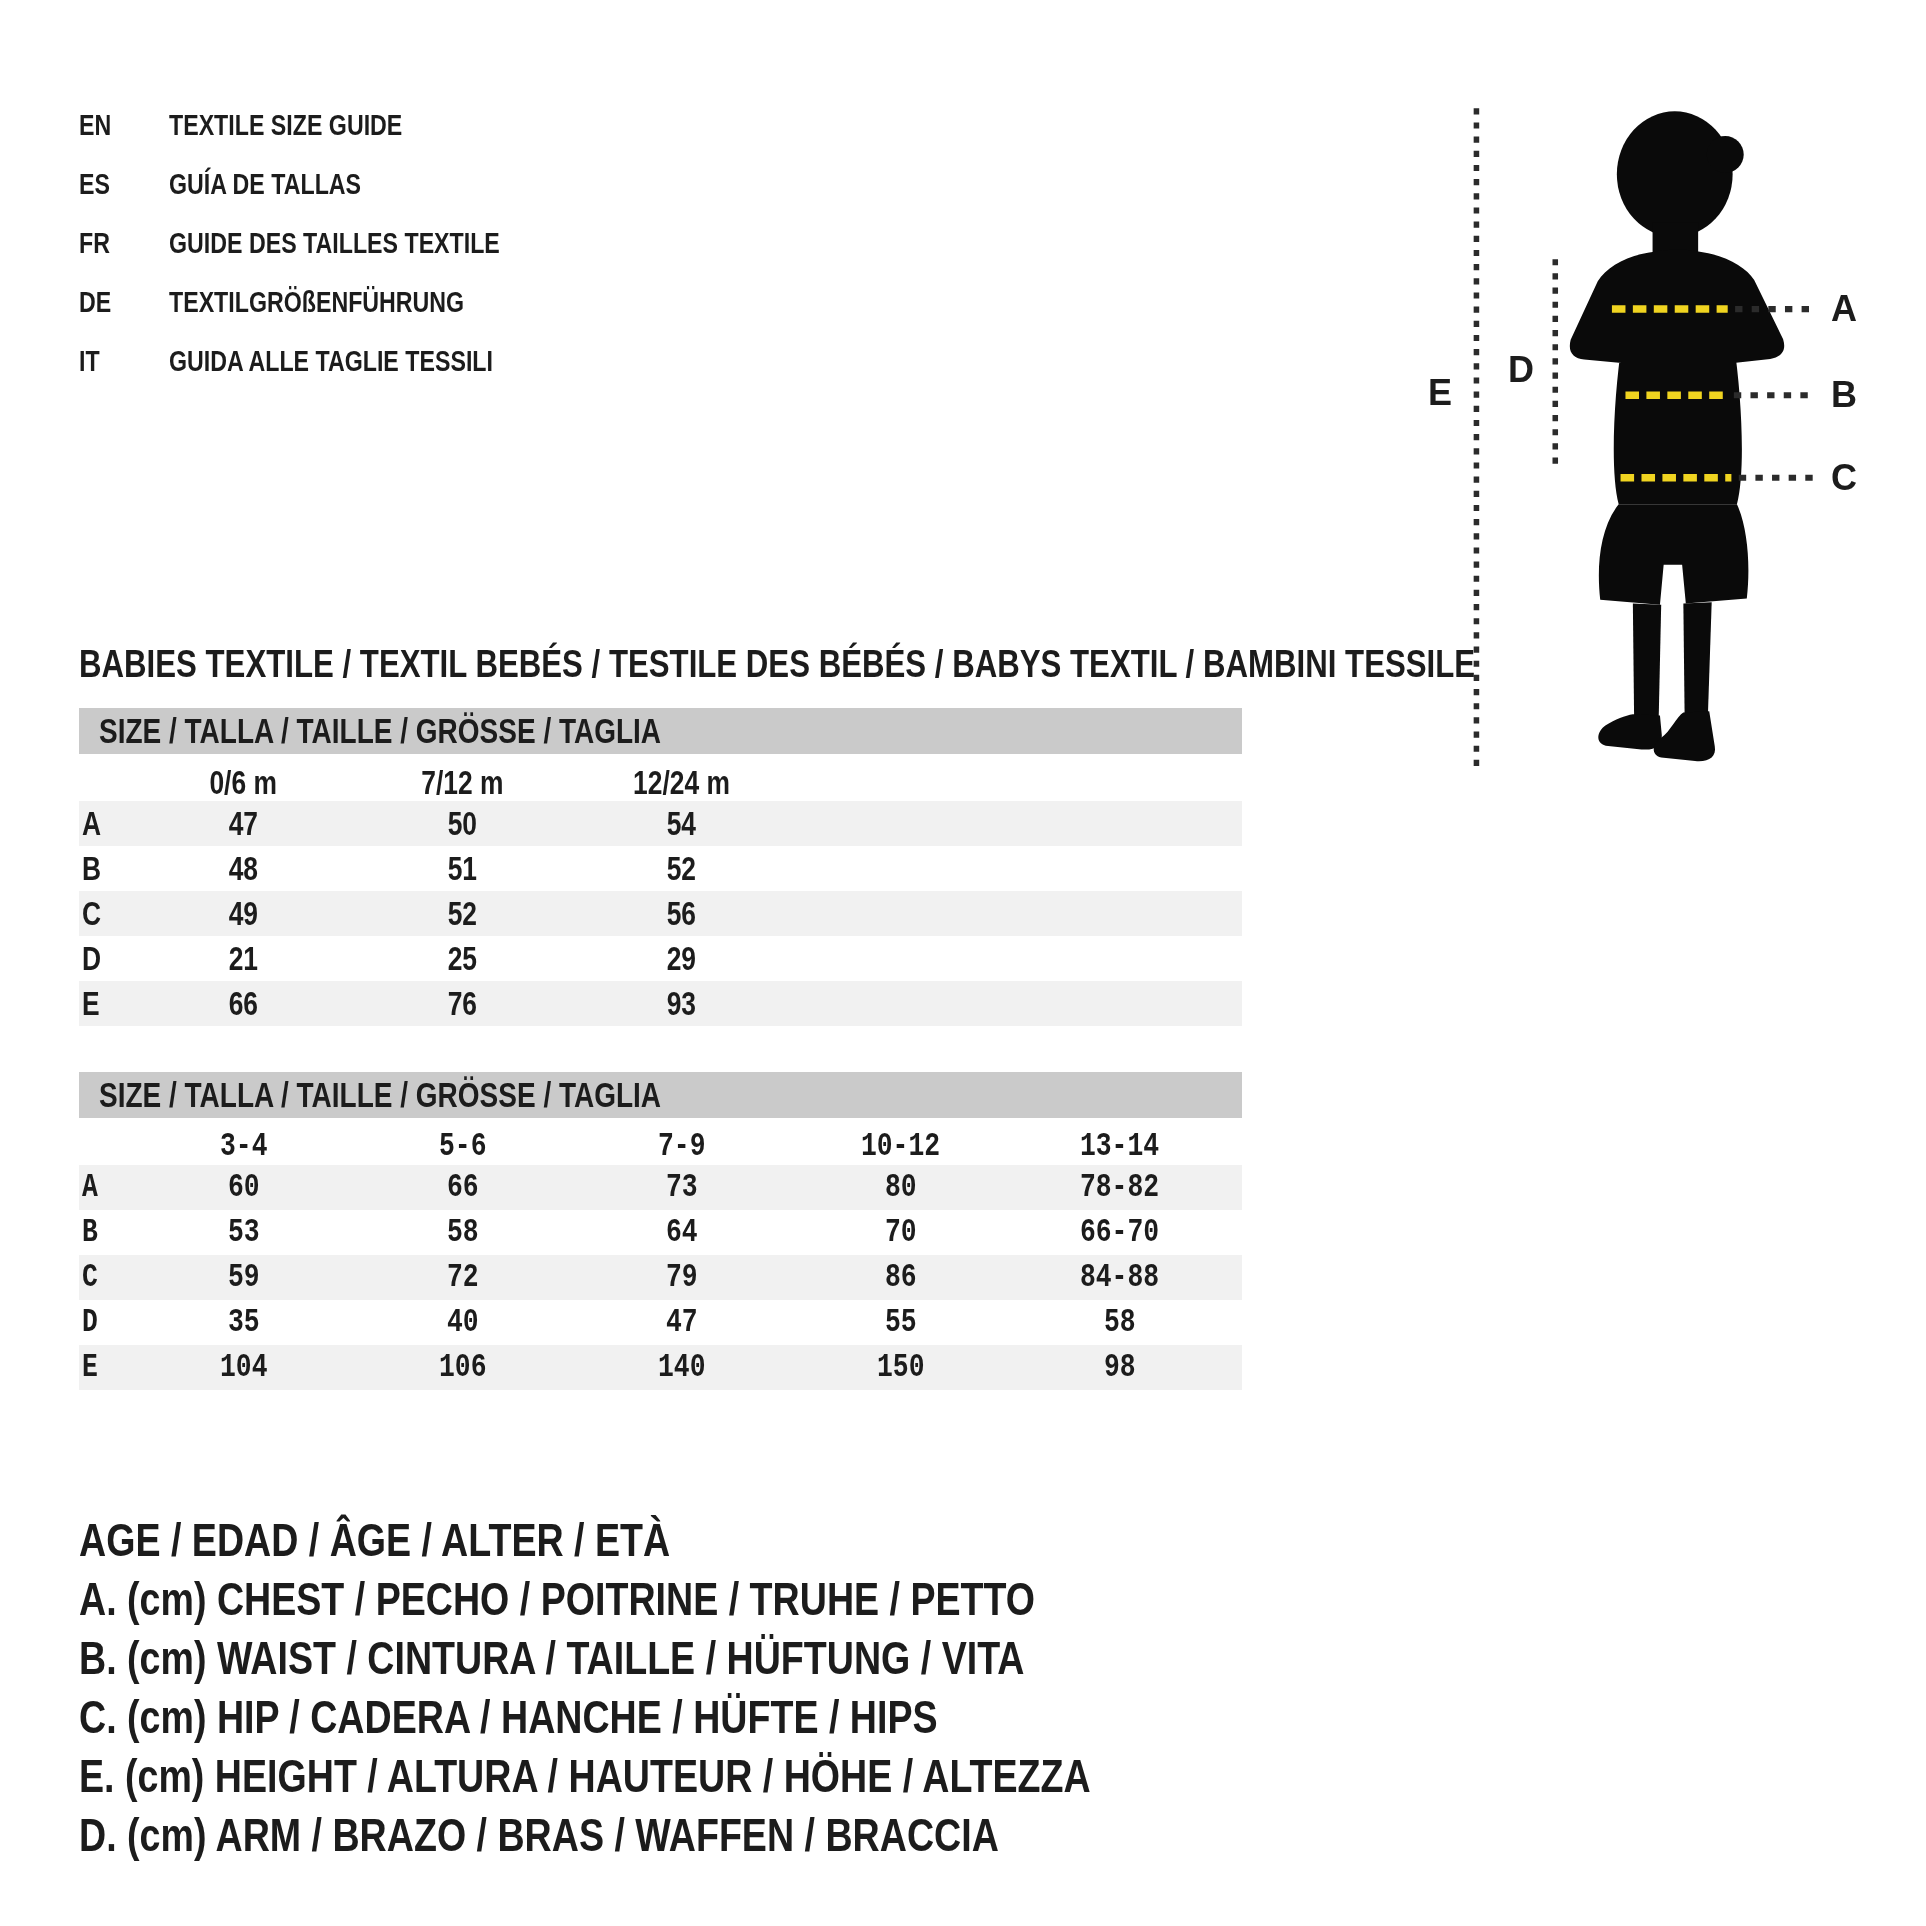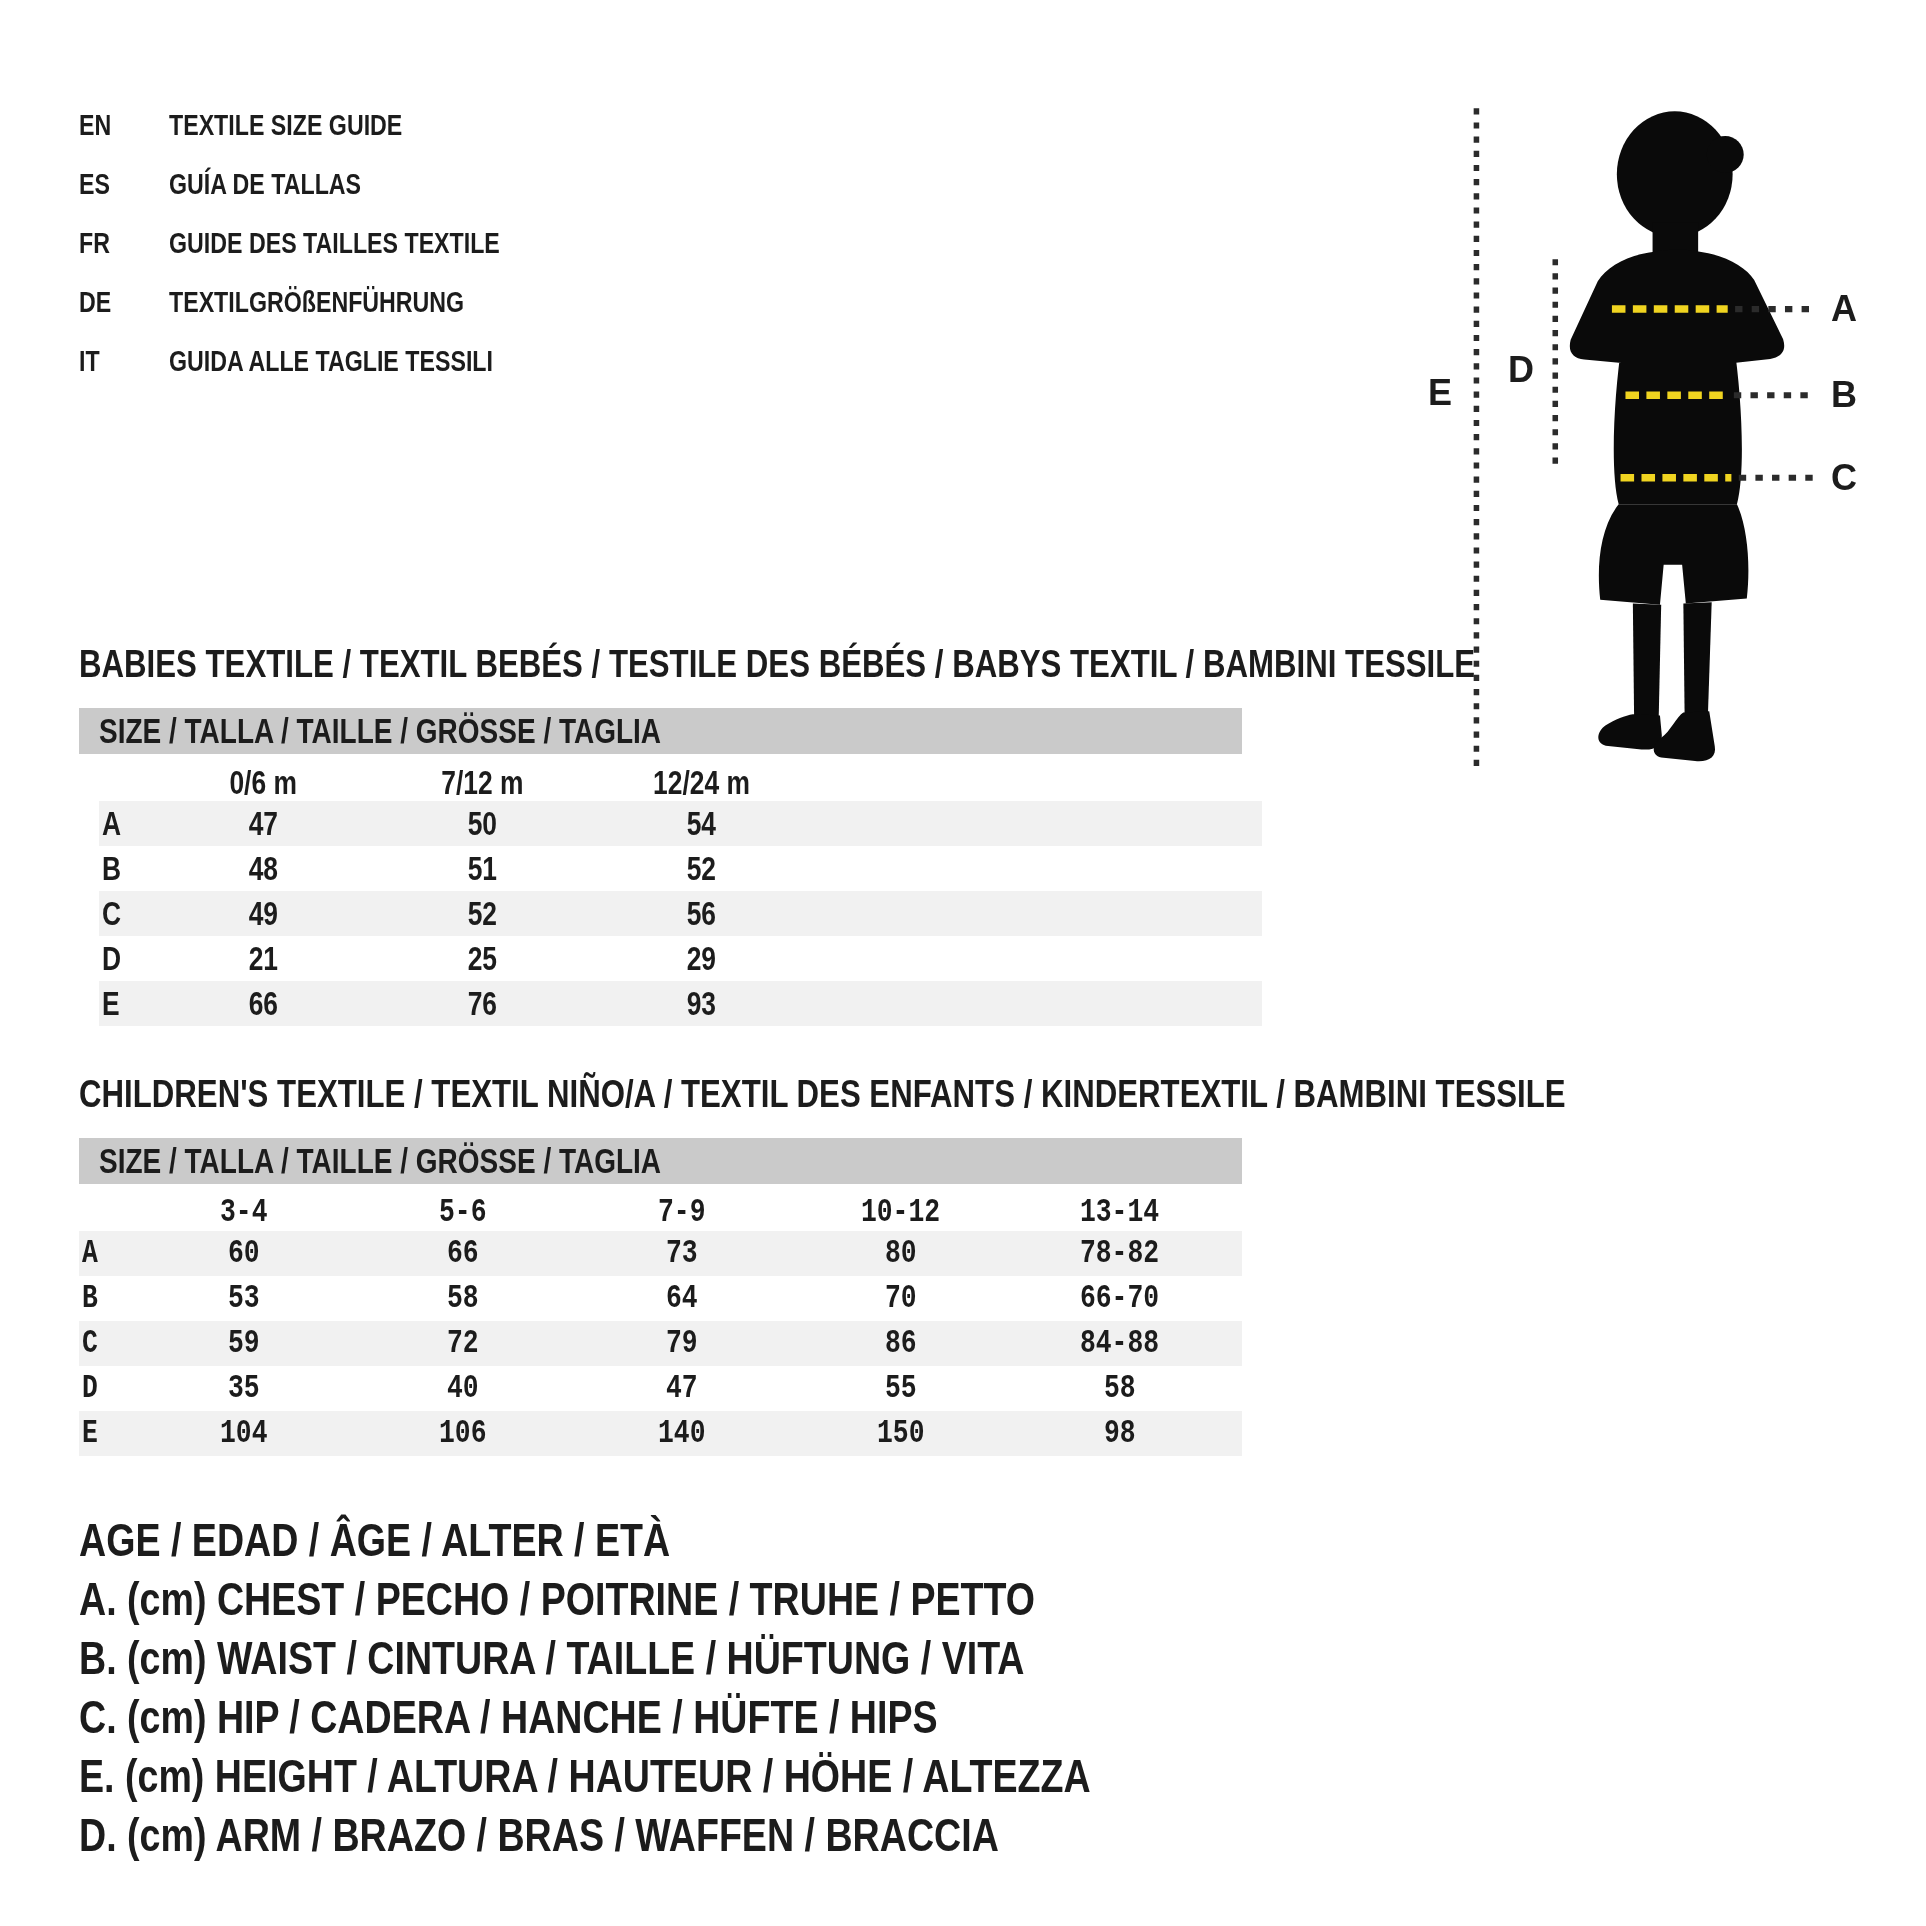--- a/index.html
+++ b/index.html
@@ -25,21 +25,21 @@
   
   .sec { position:absolute; left:79px; width:1163px; }
   .babies-sec   { top:642px; }
   .children-sec { top:1072px; }
   .sec-heading  { margin:0 0 23.4px 0; font-size:39px; font-weight:700; height:43px; line-height:43px; }
 
   
   .size-bar { height:46px; width:1163px; box-sizing:border-box; background:#cacaca;
               display:flex; align-items:center; padding-left:20px; font-size:35px; font-weight:700; }
   .trow { width:1163px; display:grid; height:45px; align-items:center; }
-  .b-cols { grid-template-columns:55px 219px 219px 219px 1fr;margin-left:20px; }
+  .b-cols { grid-template-columns:55px 219px 219px 219px 1fr; }
   .c-cols { grid-template-columns:55px 219px 219px 219px 219px 219px 1fr;font-family:Liberation Mono, monospace; }
   .cols-row { height:32px; margin-top:10px; margin-bottom:5px; }
   .stripe { background:#f1f1f1; }
   .cell-lab { font-size:33px; font-weight:700; padding-left:2.5px; }
   .cell-num { font-size:33px; font-weight:700; text-align:center; }
 
   
   .legend { position:absolute; left:79px; top:1510px; }
   .legend-line { height:59px; line-height:59px; font-size:47px; font-weight:700; }
 </style>
@@ -143,21 +143,20 @@
     </div>
     <div class="trow b-cols stripe">
       <span class="cell-lab"><span class="cond">E</span></span>
       <span class="cell-num"><span class="cond-c">66</span></span>
       <span class="cell-num"><span class="cond-c">76</span></span>
       <span class="cell-num"><span class="cond-c">93</span></span>
     </div>
   </section>
 
   <section class="sec children-sec">
-    <h2 class="sec-heading"><span class="cond">CHILDREN'S TEXTILE / TEXTIL NIÑO/A / TEXTIL DES ENFANTS / KINDERTEXTIL / BAMBINI TESSILE</span></h2>
     <div class="size-bar">
       <span class="cond">SIZE / TALLA / TAILLE / GRÖSSE / TAGLIA</span>
     </div>
     <div class="trow c-cols cols-row">
       <span class="cell-lab"></span>
       <span class="cell-num"><span class="cond-c">3-4</span></span>
       <span class="cell-num"><span class="cond-c">5-6</span></span>
       <span class="cell-num"><span class="cond-c">7-9</span></span>
       <span class="cell-num"><span class="cond-c">10-12</span></span>
       <span class="cell-num"><span class="cond-c">13-14</span></span>

